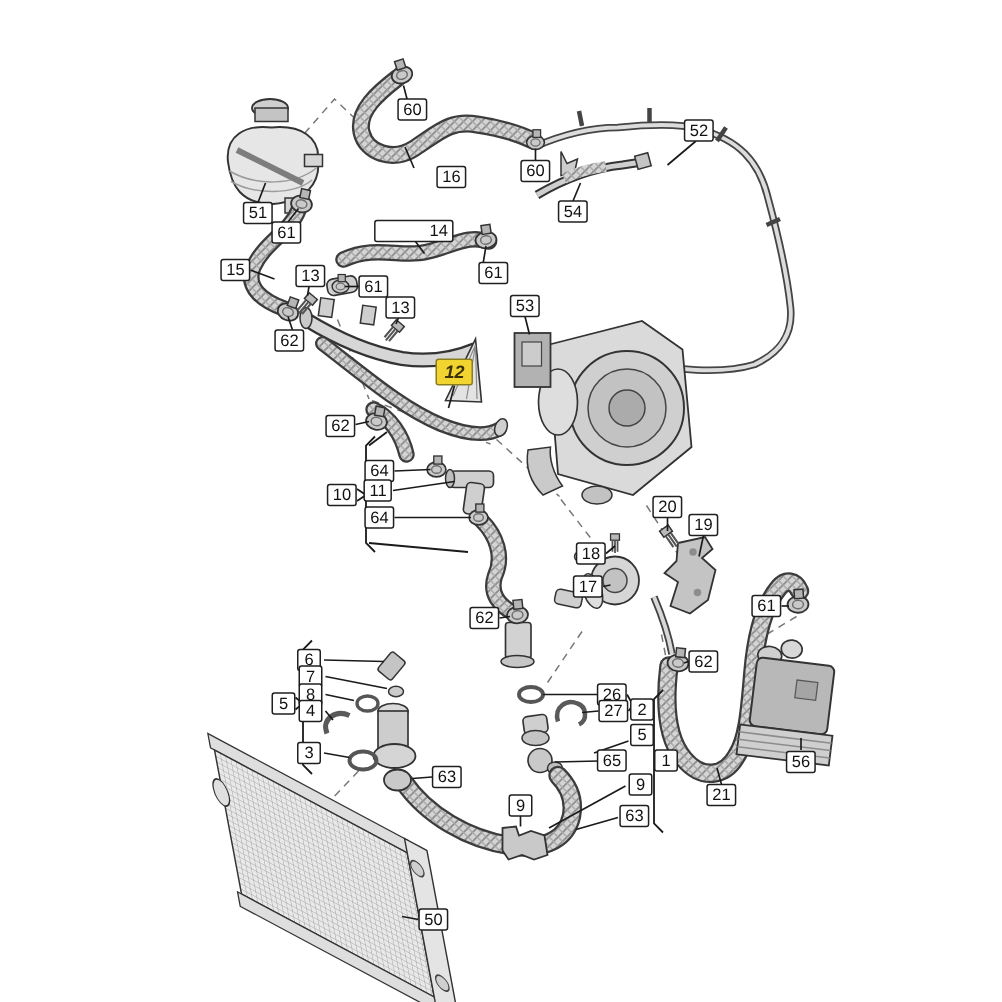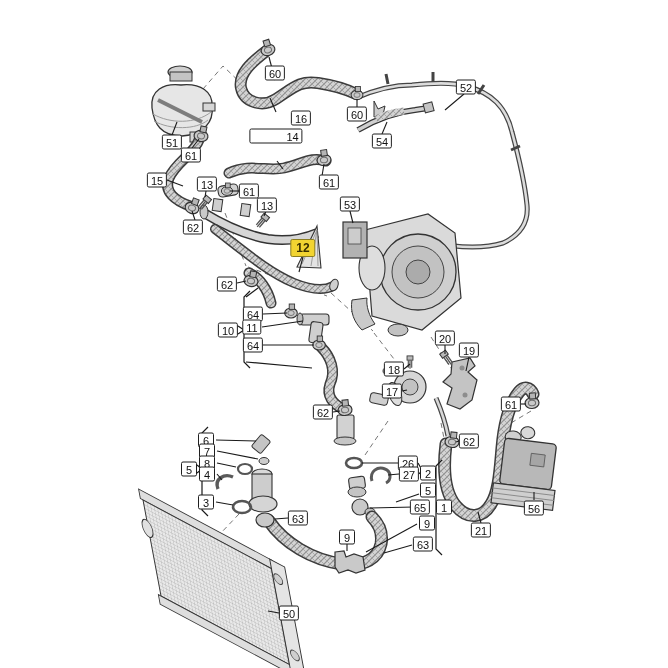--- a/index.html
+++ b/index.html
@@ -5,21 +5,21 @@
   html,body{margin:0;padding:0;background:#fff;}
   #canvas{position:relative;width:580px;height:668px;background:#ffffff;
           font-family:"Liberation Sans",sans-serif;overflow:hidden;}
   #art{position:absolute;left:0;top:0;}
   #callouts{position:absolute;left:0;top:0;width:100%;height:100%;}
   .callout{position:absolute;transform:translate(-50%,-50%);
            background:#ffffff;border:1.2px solid #1f1f1f;color:#111;
            font-size:11px;line-height:12px;padding:0.5px 3px;min-width:8px;
            text-align:center;font-weight:500;border-radius:2px;white-space:nowrap;}
   .callout.hl{background:#f2d431;border-color:#8a7c20;color:#3a3000;
-           font-size:12px;line-height:13px;padding:1.5px 5px;font-weight:700;}
+           font-size:12px;line-height:13px;padding:1.5px 5px;font-weight:700;font-style:italic;}
 </style>
 </head>
 <body>
 
 <div id="canvas">
 
 <svg id="art" width="668" height="668" viewBox="0 0 668 668">
   <defs>
     <pattern id="braid" width="6" height="6" patternUnits="userSpaceOnUse">
       <rect width="6" height="6" fill="#d4d4d4"></rect>
@@ -282,21 +282,21 @@
 
 <div id="callouts">
       <div class="callout" style="left: 275px; top: 73px;">60</div>
       <div class="callout" style="left: 276px; top: 118px; margin-left: 25px;">16</div>
       <div class="callout" style="left: 357px; top: 114px;">60</div>
       <div class="callout" style="left: 466px; top: 87px;">52</div>
       <div class="callout" style="left: 382px; top: 141px;">54</div>
       <div class="callout" style="left: 172px; top: 142px; text-align: center;">51</div>
       <div class="callout" style="left: 191px; top: 155px;">61</div>
       <div class="callout" style="left: 157px; top: 180px;">15</div>
-      <div class="callout" style="left: 276px; top: 136px; padding-left: 36px;">14</div>
+      <div class="callout" style="left: 276px; top: 154px; padding-left: 36px;">14</div>
       <div class="callout" style="left: 329px; top: 182px;">61</div>
       <div class="callout" style="left: 207px; top: 184px;">13</div>
       <div class="callout" style="left: 249px; top: 191px;">61</div>
       <div class="callout" style="left: 267px; top: 205px;">13</div>
       <div class="callout" style="left: 350px; top: 204px;">53</div>
       <div class="callout" style="left: 193px; top: 227px;">62</div>
       <div class="callout hl" style="left: 303px; top: 248px;">12</div>
       <div class="callout" style="left: 227px; top: 284px;">62</div>
       <div class="callout" style="left: 253px; top: 314px;">64</div>
       <div class="callout" style="left: 228px; top: 330px;">10</div>
@@ -306,21 +306,21 @@
       <div class="callout" style="left: 445px; top: 338px;">20</div>
       <div class="callout" style="left: 469px; top: 350px;">19</div>
       <div class="callout" style="left: 392px; top: 391px;">17</div>
       <div class="callout" style="left: 323px; top: 412px;">62</div>
       <div class="callout" style="left: 511px; top: 404px;">61</div>
       <div class="callout" style="left: 469px; top: 441px;">62</div>
       <div class="callout" style="left: 408px; top: 463px;">26</div>
       <div class="callout" style="left: 409px; top: 474px;">27</div>
       <div class="callout" style="left: 428px; top: 473px;">2</div>
       <div class="callout" style="left: 428px; top: 490px;">5</div>
-      <div class="callout" style="left: 420px; top: 507px;">65</div>
+      <div class="callout" style="left: 408px; top: 507px;">65</div>
       <div class="callout" style="left: 444px; top: 507px;">1</div>
       <div class="callout" style="left: 427px; top: 523px;">9</div>
       <div class="callout" style="left: 423px; top: 544px;">63</div>
       <div class="callout" style="left: 534px; top: 508px;">56</div>
       <div class="callout" style="left: 481px; top: 530px;">21</div>
       <div class="callout" style="left: 206px; top: 440px;">6</div>
       <div class="callout" style="left: 207px; top: 451px;">7</div>
       <div class="callout" style="left: 207px; top: 463px;">8</div>
       <div class="callout" style="left: 189px; top: 469px;">5</div>
       <div class="callout" style="left: 207px; top: 474px;">4</div>

